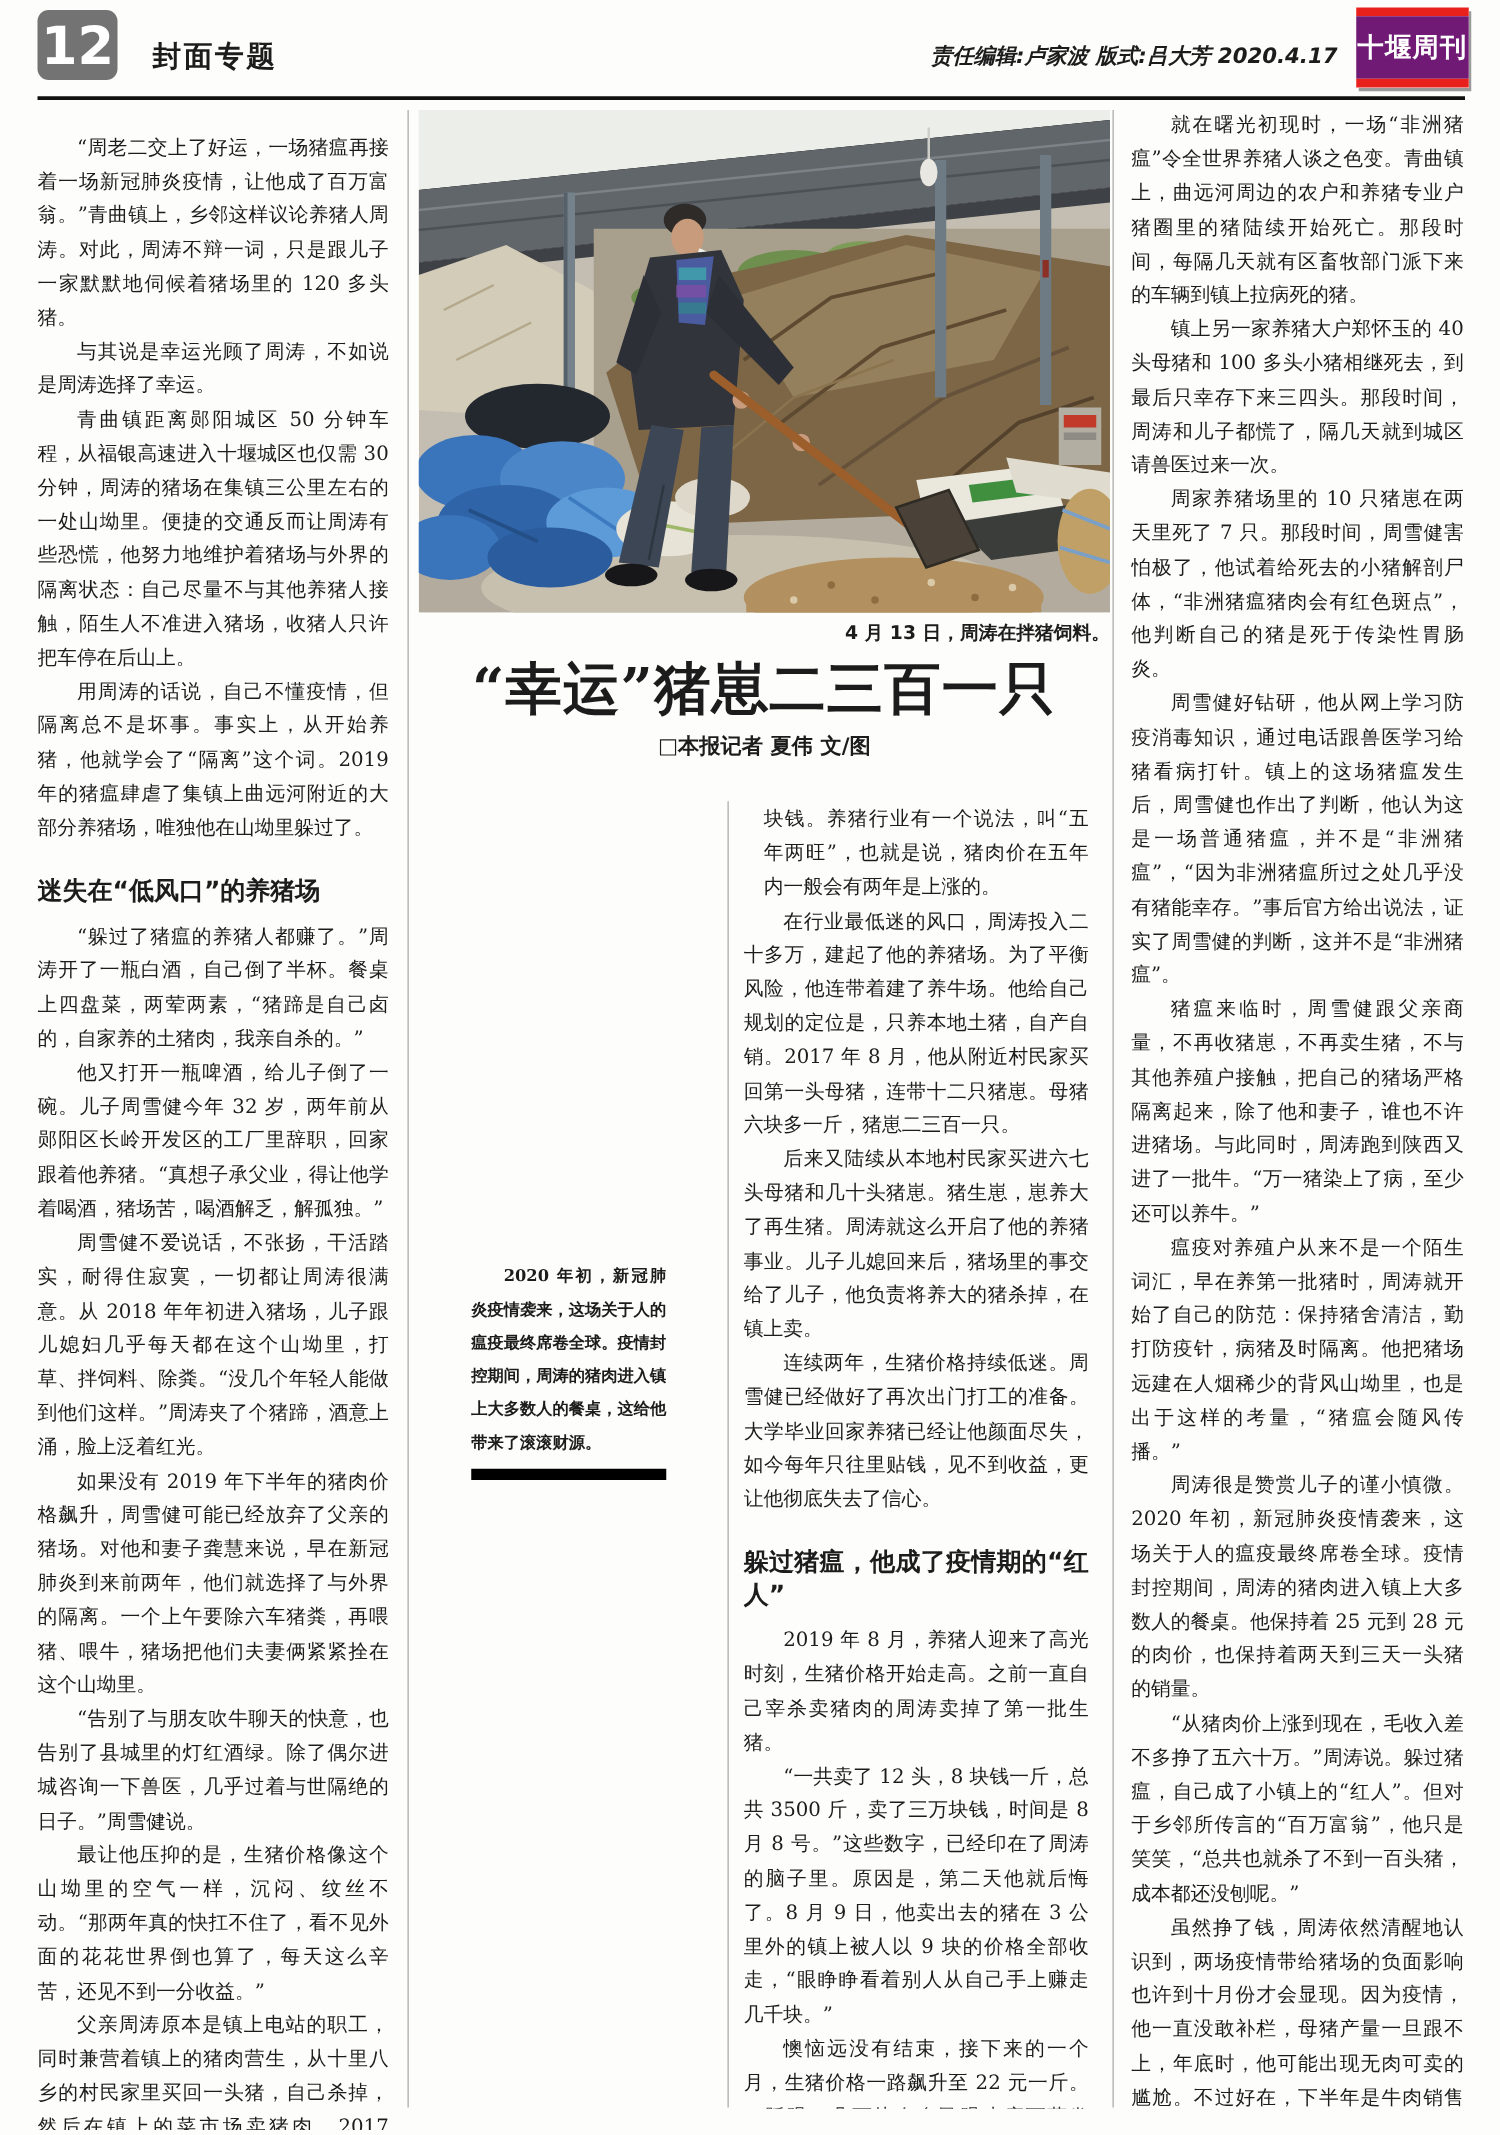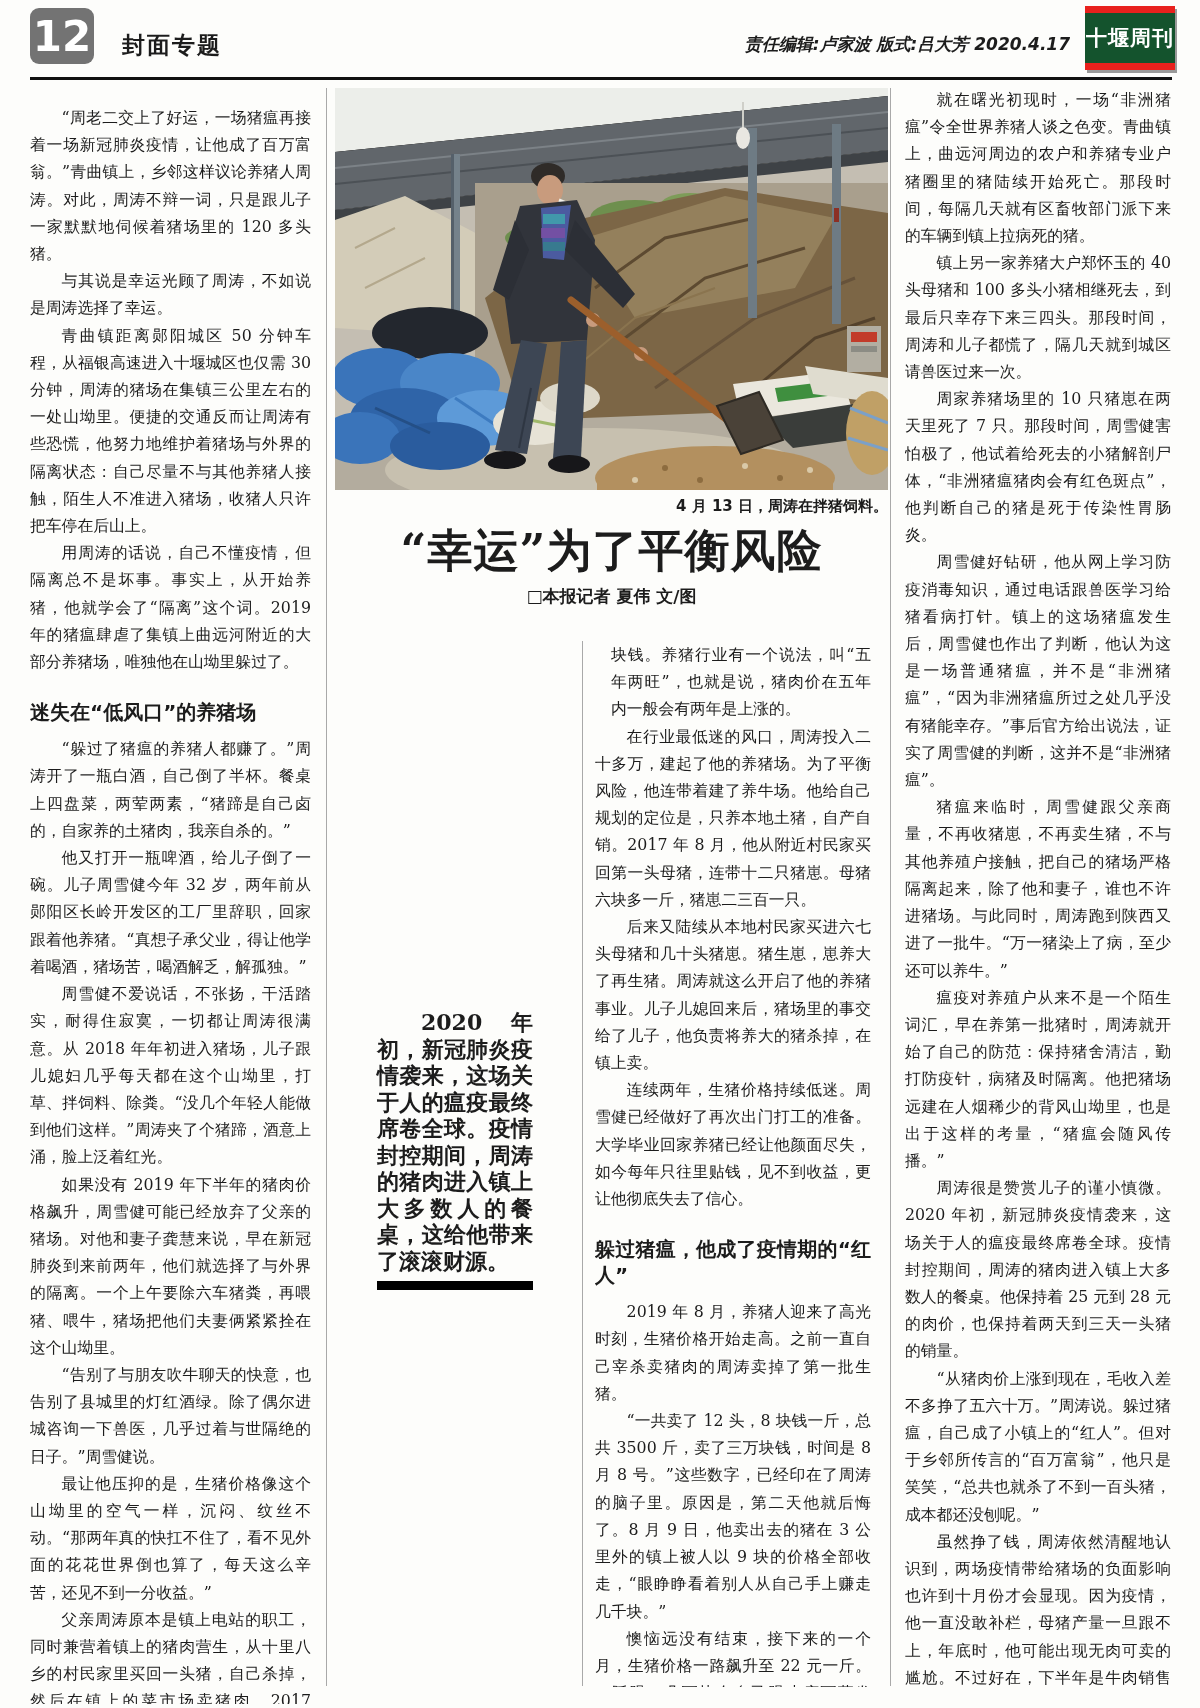--- a/index.html
+++ b/index.html
@@ -33,37 +33,37 @@
   .col{position:absolute;font-size:15.8px;line-height:27.2px;text-align:justify;overflow:hidden;}
   .col p{margin:0;text-indent:2em;}
   .col p.noindent{text-indent:0;margin-left:16px;}
   .col-left{left:30px;top:104px;width:281px;height:1600px;}
   .col-mid{left:595px;top:641px;width:276px;height:1046px;}
   .col-right{left:905px;top:86px;width:266px;height:1600px;}
   .subhead{font-family:"DejaVu Sans","Liberation Sans",sans-serif;font-weight:bold;font-size:20px;
         text-indent:0 !important;margin:24px 0 10px 0 !important;line-height:26px;}
   
   .pullquote{position:absolute;left:377px;top:1009px;width:156px;
-        font-weight:bold;font-size:22px;line-height:26.5px;text-align:justify;}
+        font-weight:bold;font-size:13px;line-height:26.5px;text-align:justify;}
   .pullquote p{margin:0;text-indent:2em;}
   .pullquote .bar{width:156px;height:9px;background:#000;margin-top:7px;}
 </style>
 </head>
 <body>
 
 <div class="page">
 
   <div class="pagenum-box" style="background:#737373;">
     <span>12</span>
   </div>
   <div class="section-label">封面专题</div>
   <div class="editor-line">责任编辑:卢家波  版式:吕大芳  2020.4.17</div>
   <div class="masthead">
     <div class="stripe" style="background:#e8211d;"></div>
-    <div class="mid" style="background:#14532d;">十堰周刊</div>
+    <div class="mid" style="background:#701a75;">十堰周刊</div>
     <div class="stripe" style="background:#e8211d;"></div>
   </div>
   <div class="header-rule"></div>
 
   <div class="vrule" style="left:326px;top:88px;height:1598px;"></div>
   <div class="vrule" style="left:582px;top:641px;height:1045px;"></div>
   <div class="vrule" style="left:890px;top:88px;height:1598px;"></div>
 
   <svg class="photo" viewBox="0 0 553 402" aria-hidden="true">
     <rect x="0" y="0" width="553" height="402" fill="#c4beb2"></rect>
@@ -161,21 +161,21 @@
       <line x1="196" y1="300" x2="184" y2="360" stroke="#2e3642" stroke-width="2"></line>
       <ellipse cx="170" cy="372" rx="21" ry="9" fill="#17171a"></ellipse>
       <ellipse cx="234" cy="376" rx="21" ry="9" fill="#17171a"></ellipse>
       <line x1="236" y1="212" x2="392" y2="332" stroke="#9c5f2c" stroke-width="7" stroke-linecap="round"></line>
       <polygon points="382,318 424,304 448,352 406,366" fill="#4a4238" stroke="#2e2a24" stroke-width="2"></polygon>
     </g>
   </svg>
 
   <div class="caption">4 月 13 日，周涛在拌猪饲料。</div>
 
-  <div class="headline">“幸运”为了平衡风险</div>
+  <div class="headline">“幸运”猪崽二三百一只</div>
   <div class="byline">□本报记者 夏伟 文/图</div>
 
   <div class="col col-left">
     <p>“周老二交上了好运，一场猪瘟再接着一场新冠肺炎疫情，让他成了百万富翁。”青曲镇上，乡邻这样议论养猪人周涛。对此，周涛不辩一词，只是跟儿子一家默默地伺候着猪场里的 120 多头猪。</p>
     <p>与其说是幸运光顾了周涛，不如说是周涛选择了幸运。</p>
     <p>青曲镇距离郧阳城区 50 分钟车程，从福银高速进入十堰城区也仅需 30 分钟，周涛的猪场在集镇三公里左右的一处山坳里。便捷的交通反而让周涛有些恐慌，他努力地维护着猪场与外界的隔离状态：自己尽量不与其他养猪人接触，陌生人不准进入猪场，收猪人只许把车停在后山上。</p>
     <p>用周涛的话说，自己不懂疫情，但隔离总不是坏事。事实上，从开始养猪，他就学会了“隔离”这个词。2019 年的猪瘟肆虐了集镇上曲远河附近的大部分养猪场，唯独他在山坳里躲过了。</p>
     <p class="subhead">迷失在“低风口”的养猪场</p>
     <p>“躲过了猪瘟的养猪人都赚了。”周涛开了一瓶白酒，自己倒了半杯。餐桌上四盘菜，两荤两素，“猪蹄是自己卤的，自家养的土猪肉，我亲自杀的。”</p>
     <p>他又打开一瓶啤酒，给儿子倒了一碗。儿子周雪健今年 32 岁，两年前从郧阳区长岭开发区的工厂里辞职，回家跟着他养猪。“真想子承父业，得让他学着喝酒，猪场苦，喝酒解乏，解孤独。”</p>

